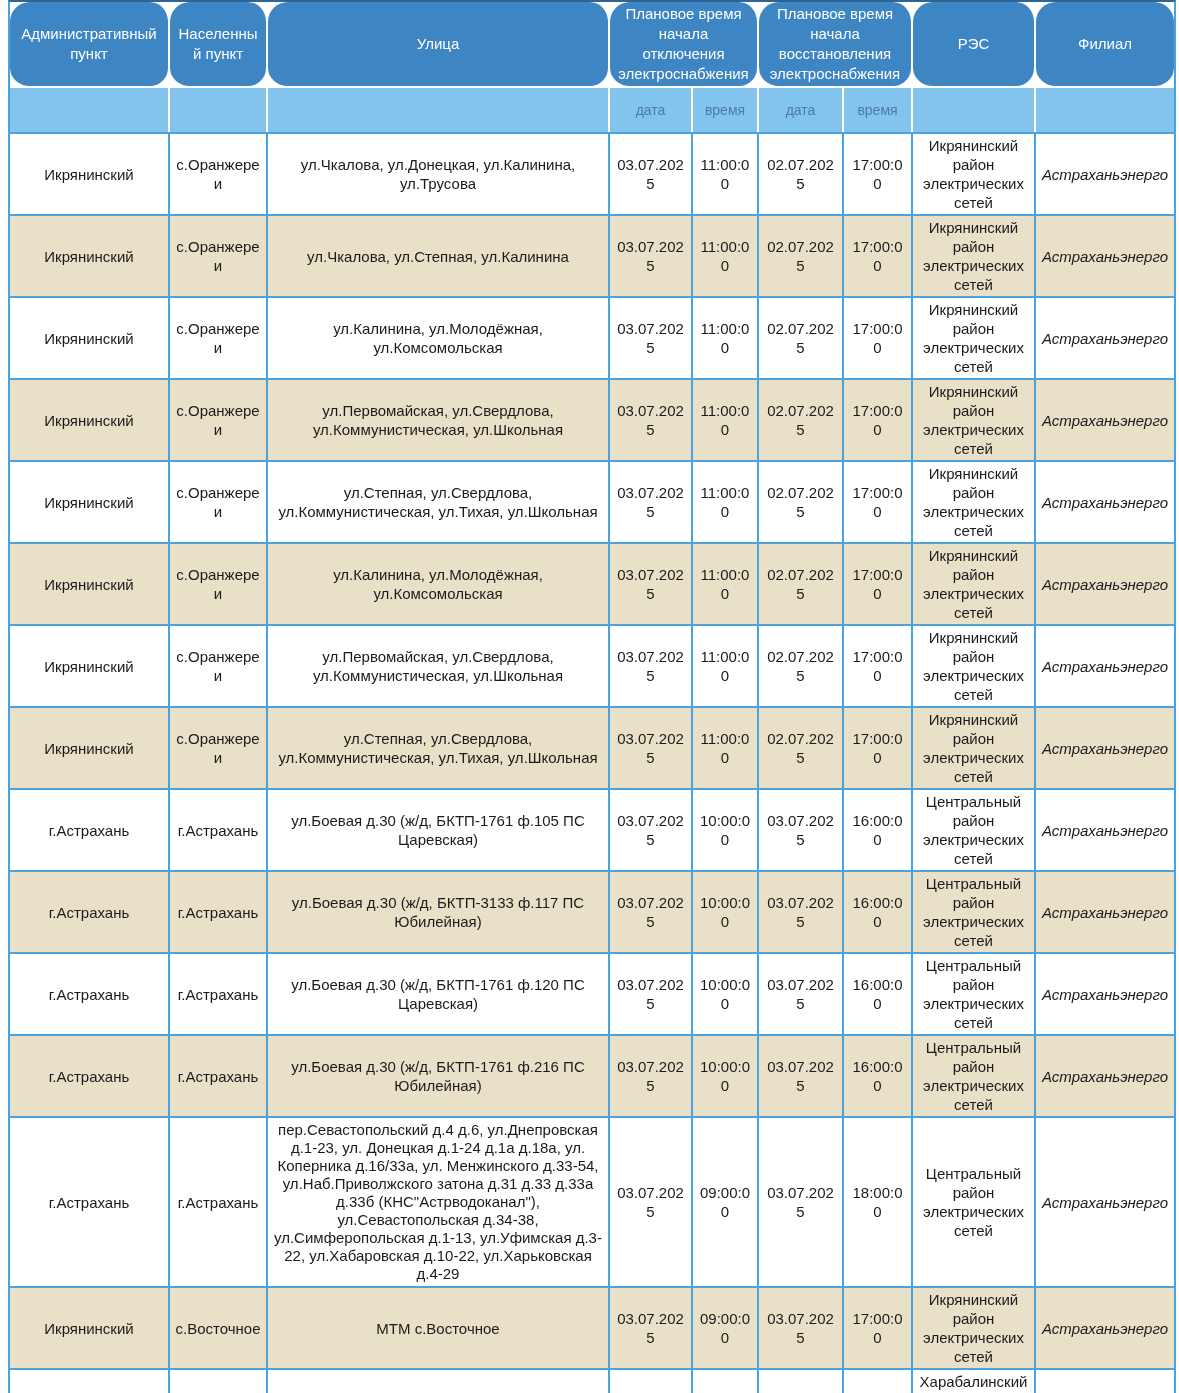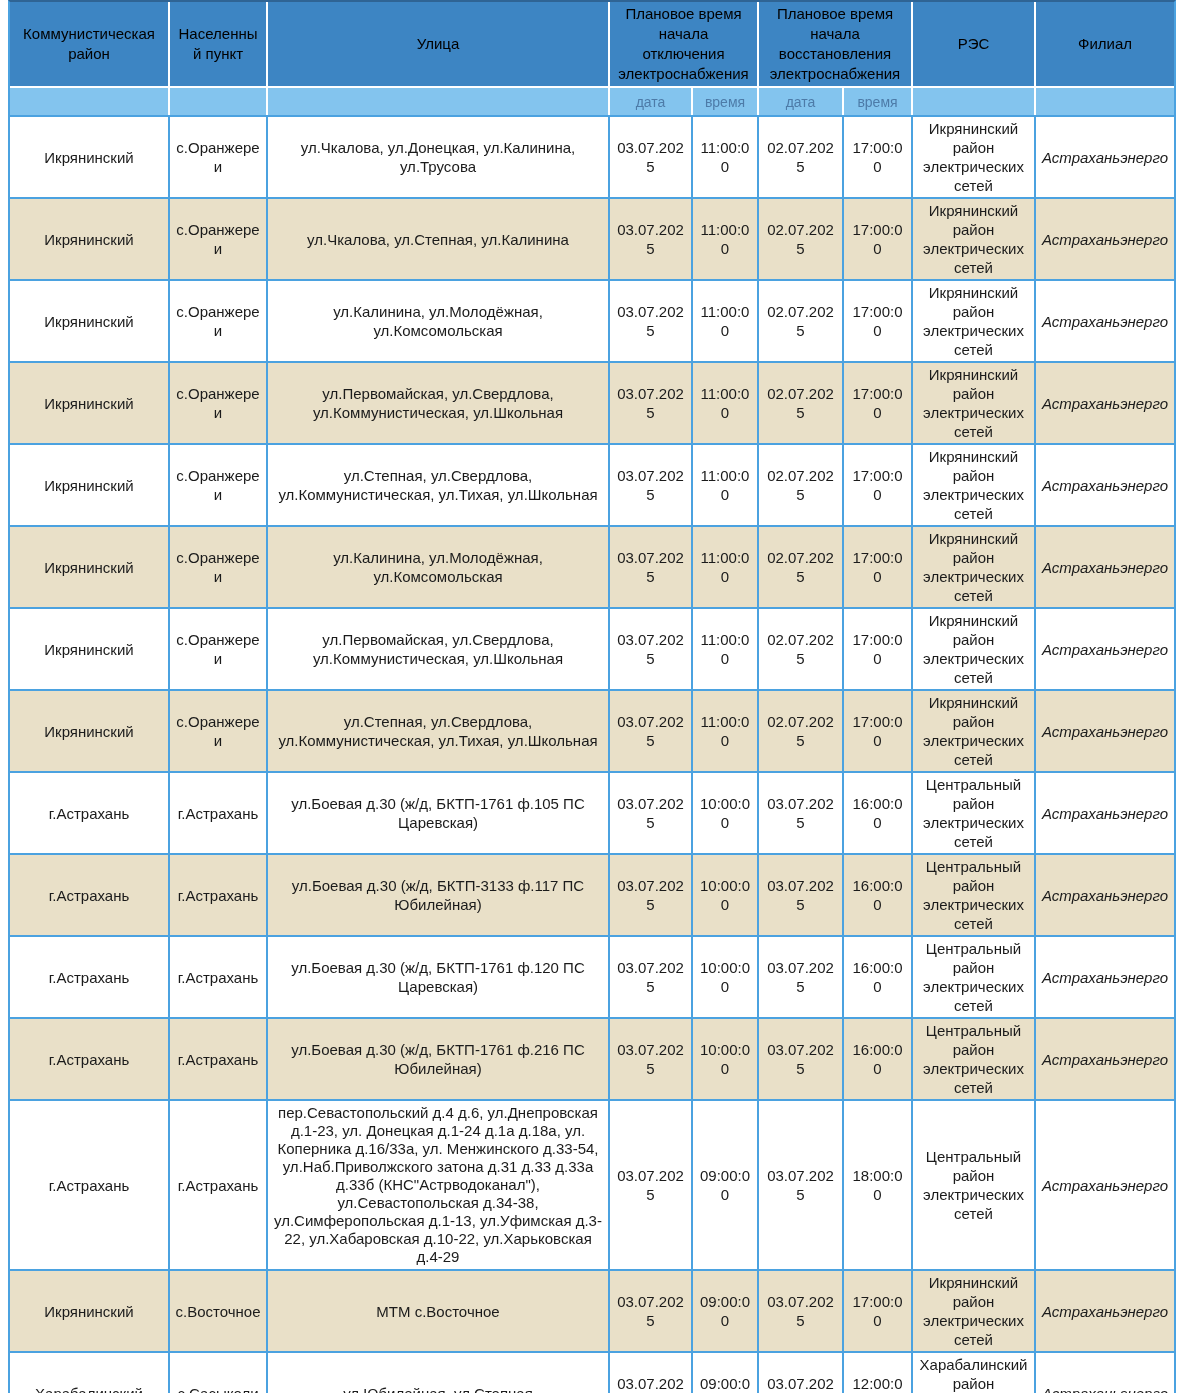--- a/index.html
+++ b/index.html
@@ -17,29 +17,30 @@
   }
   table{
     position:absolute;left:8px;top:0;
     width:1164px;table-layout:fixed;border-spacing:0;
     border-left:2px solid var(--border);
     border-right:2px solid var(--border);
     border-top:2px solid #2f6494;
   }
   th,td{box-sizing:border-box;text-align:center;vertical-align:middle;overflow:hidden;word-wrap:break-word;}
   thead tr.main th{
-    background:var(--header-bg);color:#000000;font-weight:400;
+    background:var(--header-bg);color:#ffffff;font-weight:400;
     font-size:15px;line-height:20px;height:86px;
     border-right:2px solid #ffffff;border-bottom:2px solid #ffffff;
     padding:0 8px;
+    border-radius:20px;
   }
   thead tr.main th:last-child{border-right:none;}
   thead tr.sub th{
     background:var(--sub-bg);color:var(--sub-text);font-weight:400;
-    font-size:14px;height:27px;padding:0;
+    font-size:14px;height:44px;padding:0;
     border-right:2px solid #ffffff;
   }
   thead tr.sub th:last-child{border-right:none;}
   tbody td{
     background:#ffffff;color:var(--text);
     font-size:15px;line-height:19px;
     border-right:2px solid var(--border);
     border-top:2px solid var(--border);
     padding:2px 5px;
   }
@@ -60,21 +61,21 @@
       <col style="width:342px">
     <col style="width:83px">
       <col style="width:66px">
       <col style="width:85px">
     <col style="width:69px">
       <col style="width:123px">
       <col style="width:138px">
   </colgroup>
   <thead>
     <tr class="main">
-      <th>Коммунистическая район</th>
+      <th>Административный пункт</th>
       <th>Населенный пункт</th>
       <th>Улица</th>
       <th colspan="2">Плановое время начала отключения электроснабжения</th>
       <th colspan="2">Плановое время начала восстановления электроснабжения</th>
       <th>РЭС</th>
       <th>Филиал</th>
     </tr>
     <tr class="sub">
       <th></th>
       <th></th>

